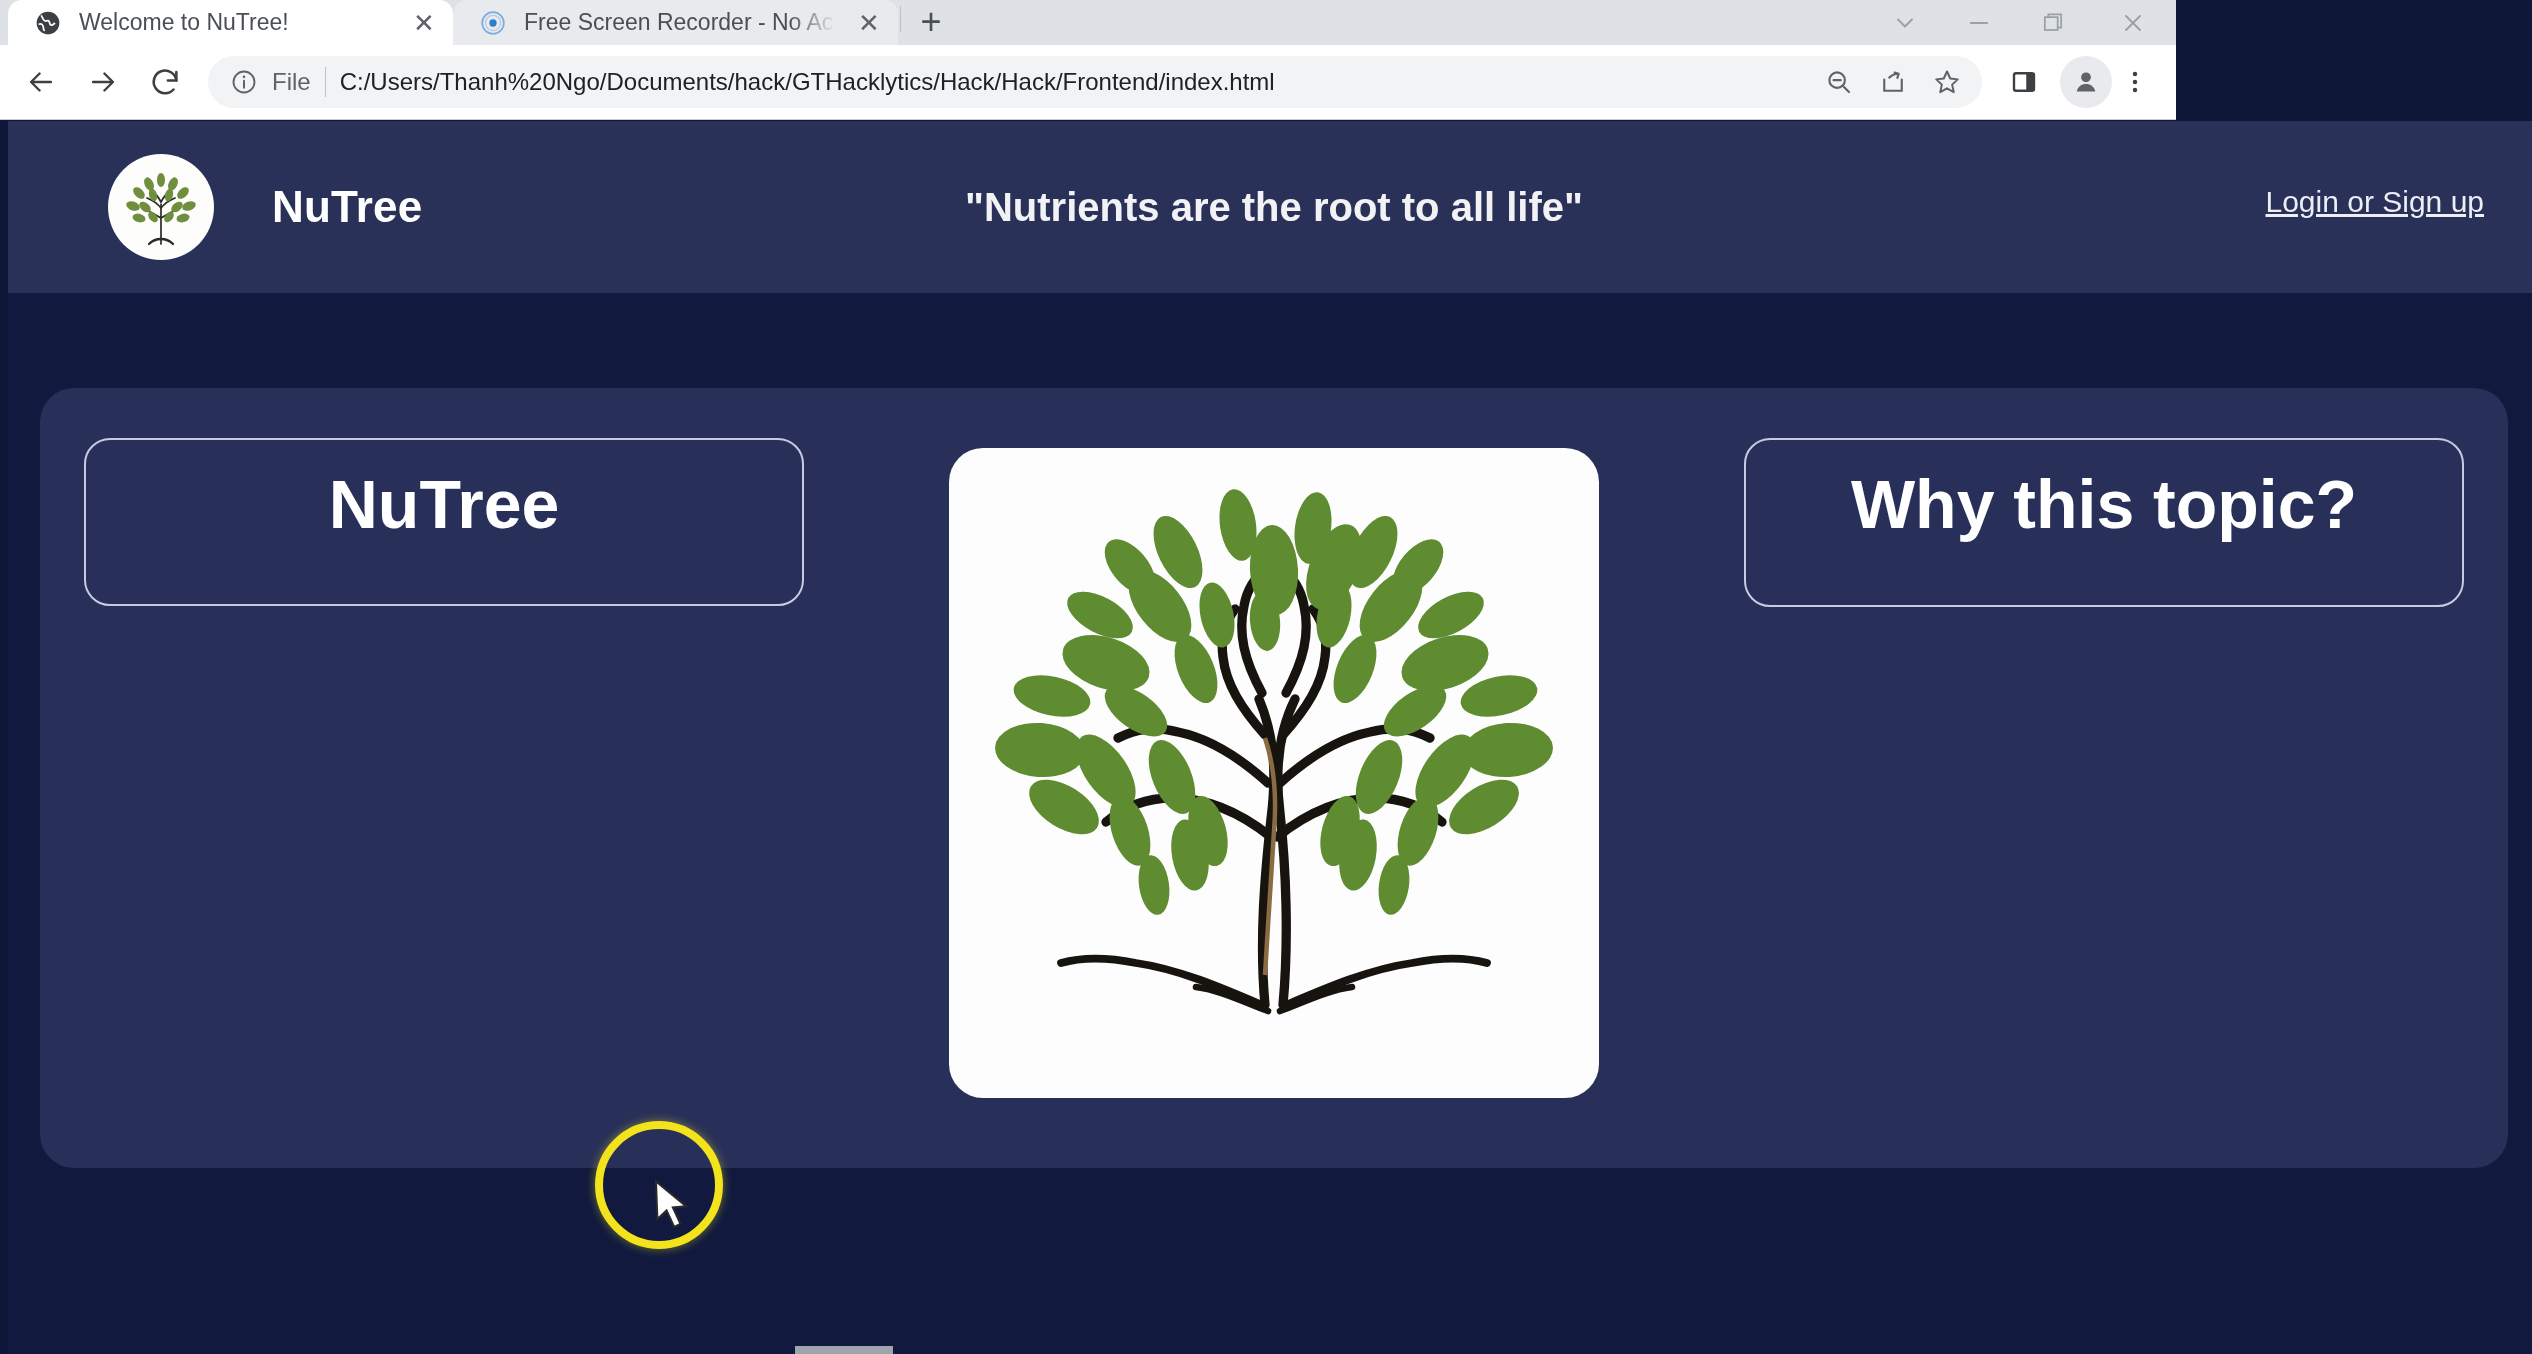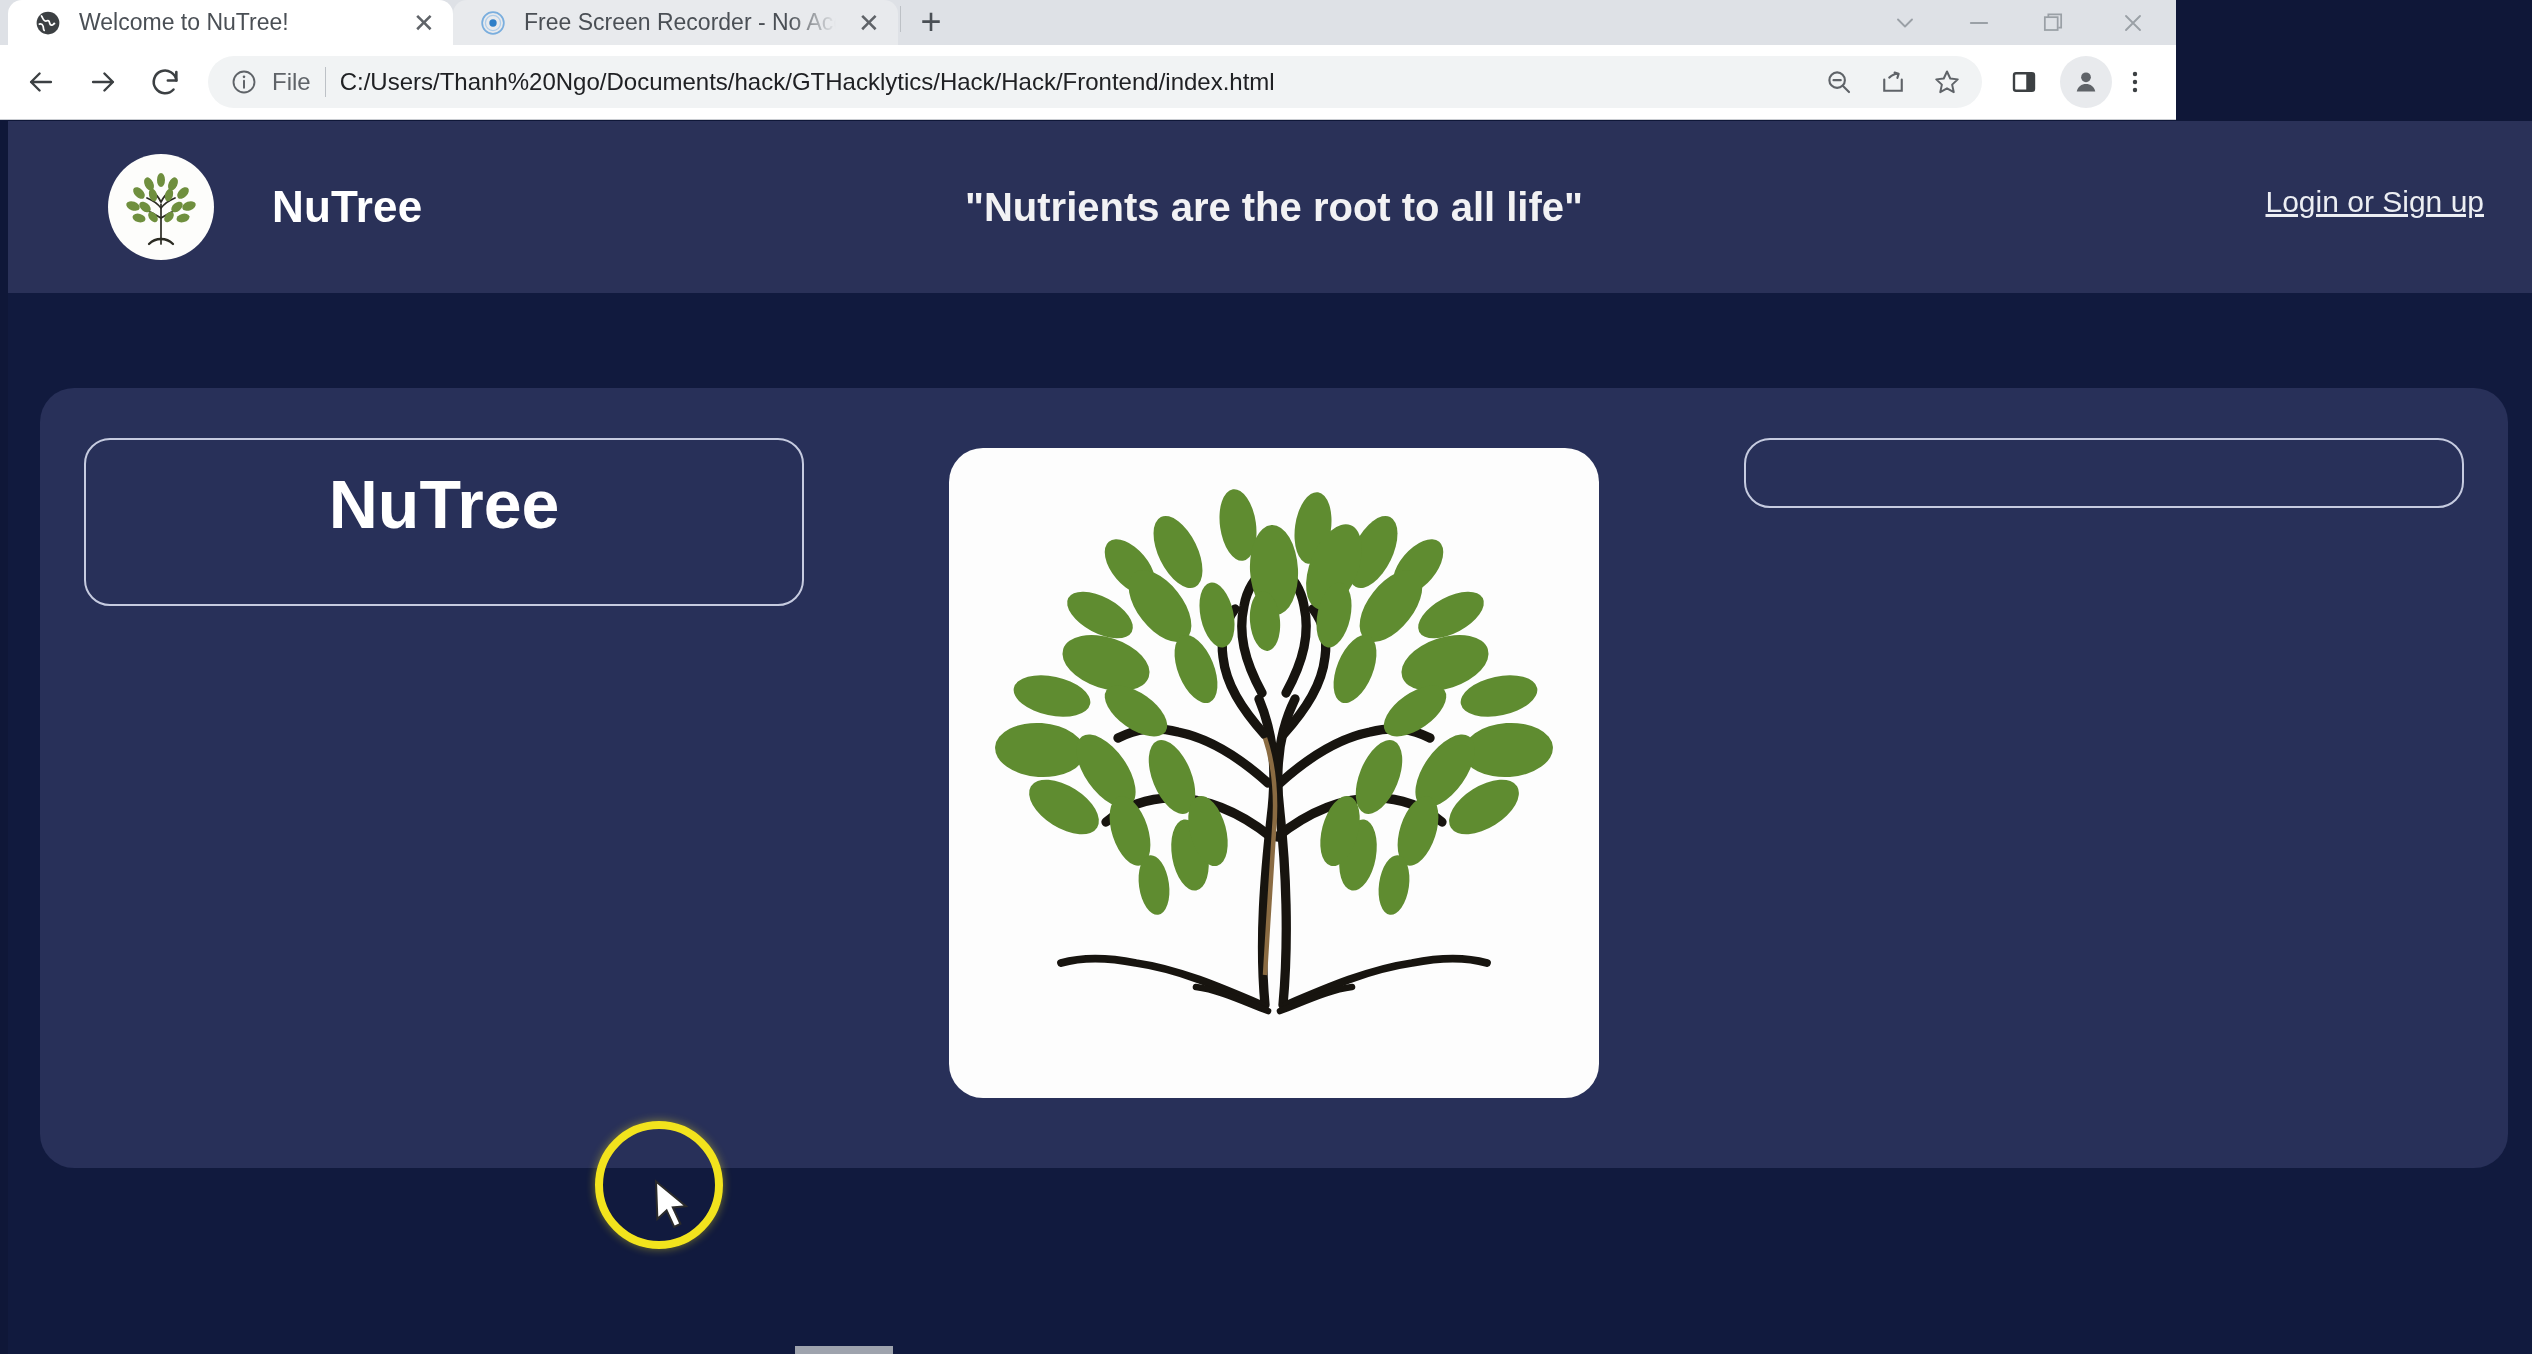--- a/index.html
+++ b/index.html
@@ -465,20 +465,21 @@
                 <ellipse cx="60" cy="138" rx="5" ry="10" transform="rotate(-8 60 138)"></ellipse>
                 <ellipse cx="140" cy="138" rx="5" ry="10" transform="rotate(8 140 138)"></ellipse>
                 <ellipse cx="122" cy="120" rx="6" ry="12" transform="rotate(15 122 120)"></ellipse>
                 <ellipse cx="78" cy="120" rx="6" ry="12" transform="rotate(-15 78 120)"></ellipse>
               </g>
             </svg>
           </span>
         </div>
 
         <div class="card">
+          <div class="card-title two-line">Why this topic?</div>
         </div>
 
       </div>
     </div>
 
     <div class="cursor-ring"></div>
     <span class="cursor-arrow">
       <svg width="40" height="54" viewBox="0 0 20 27">
         <path d="M1.5 1.2l15 12.4-6.6.6 3.8 8.2-3.1 1.5-3.8-8.2-4.6 4.3z" fill="#ffffff" stroke="#2b2b2b" stroke-width="1"></path>
       </svg>

